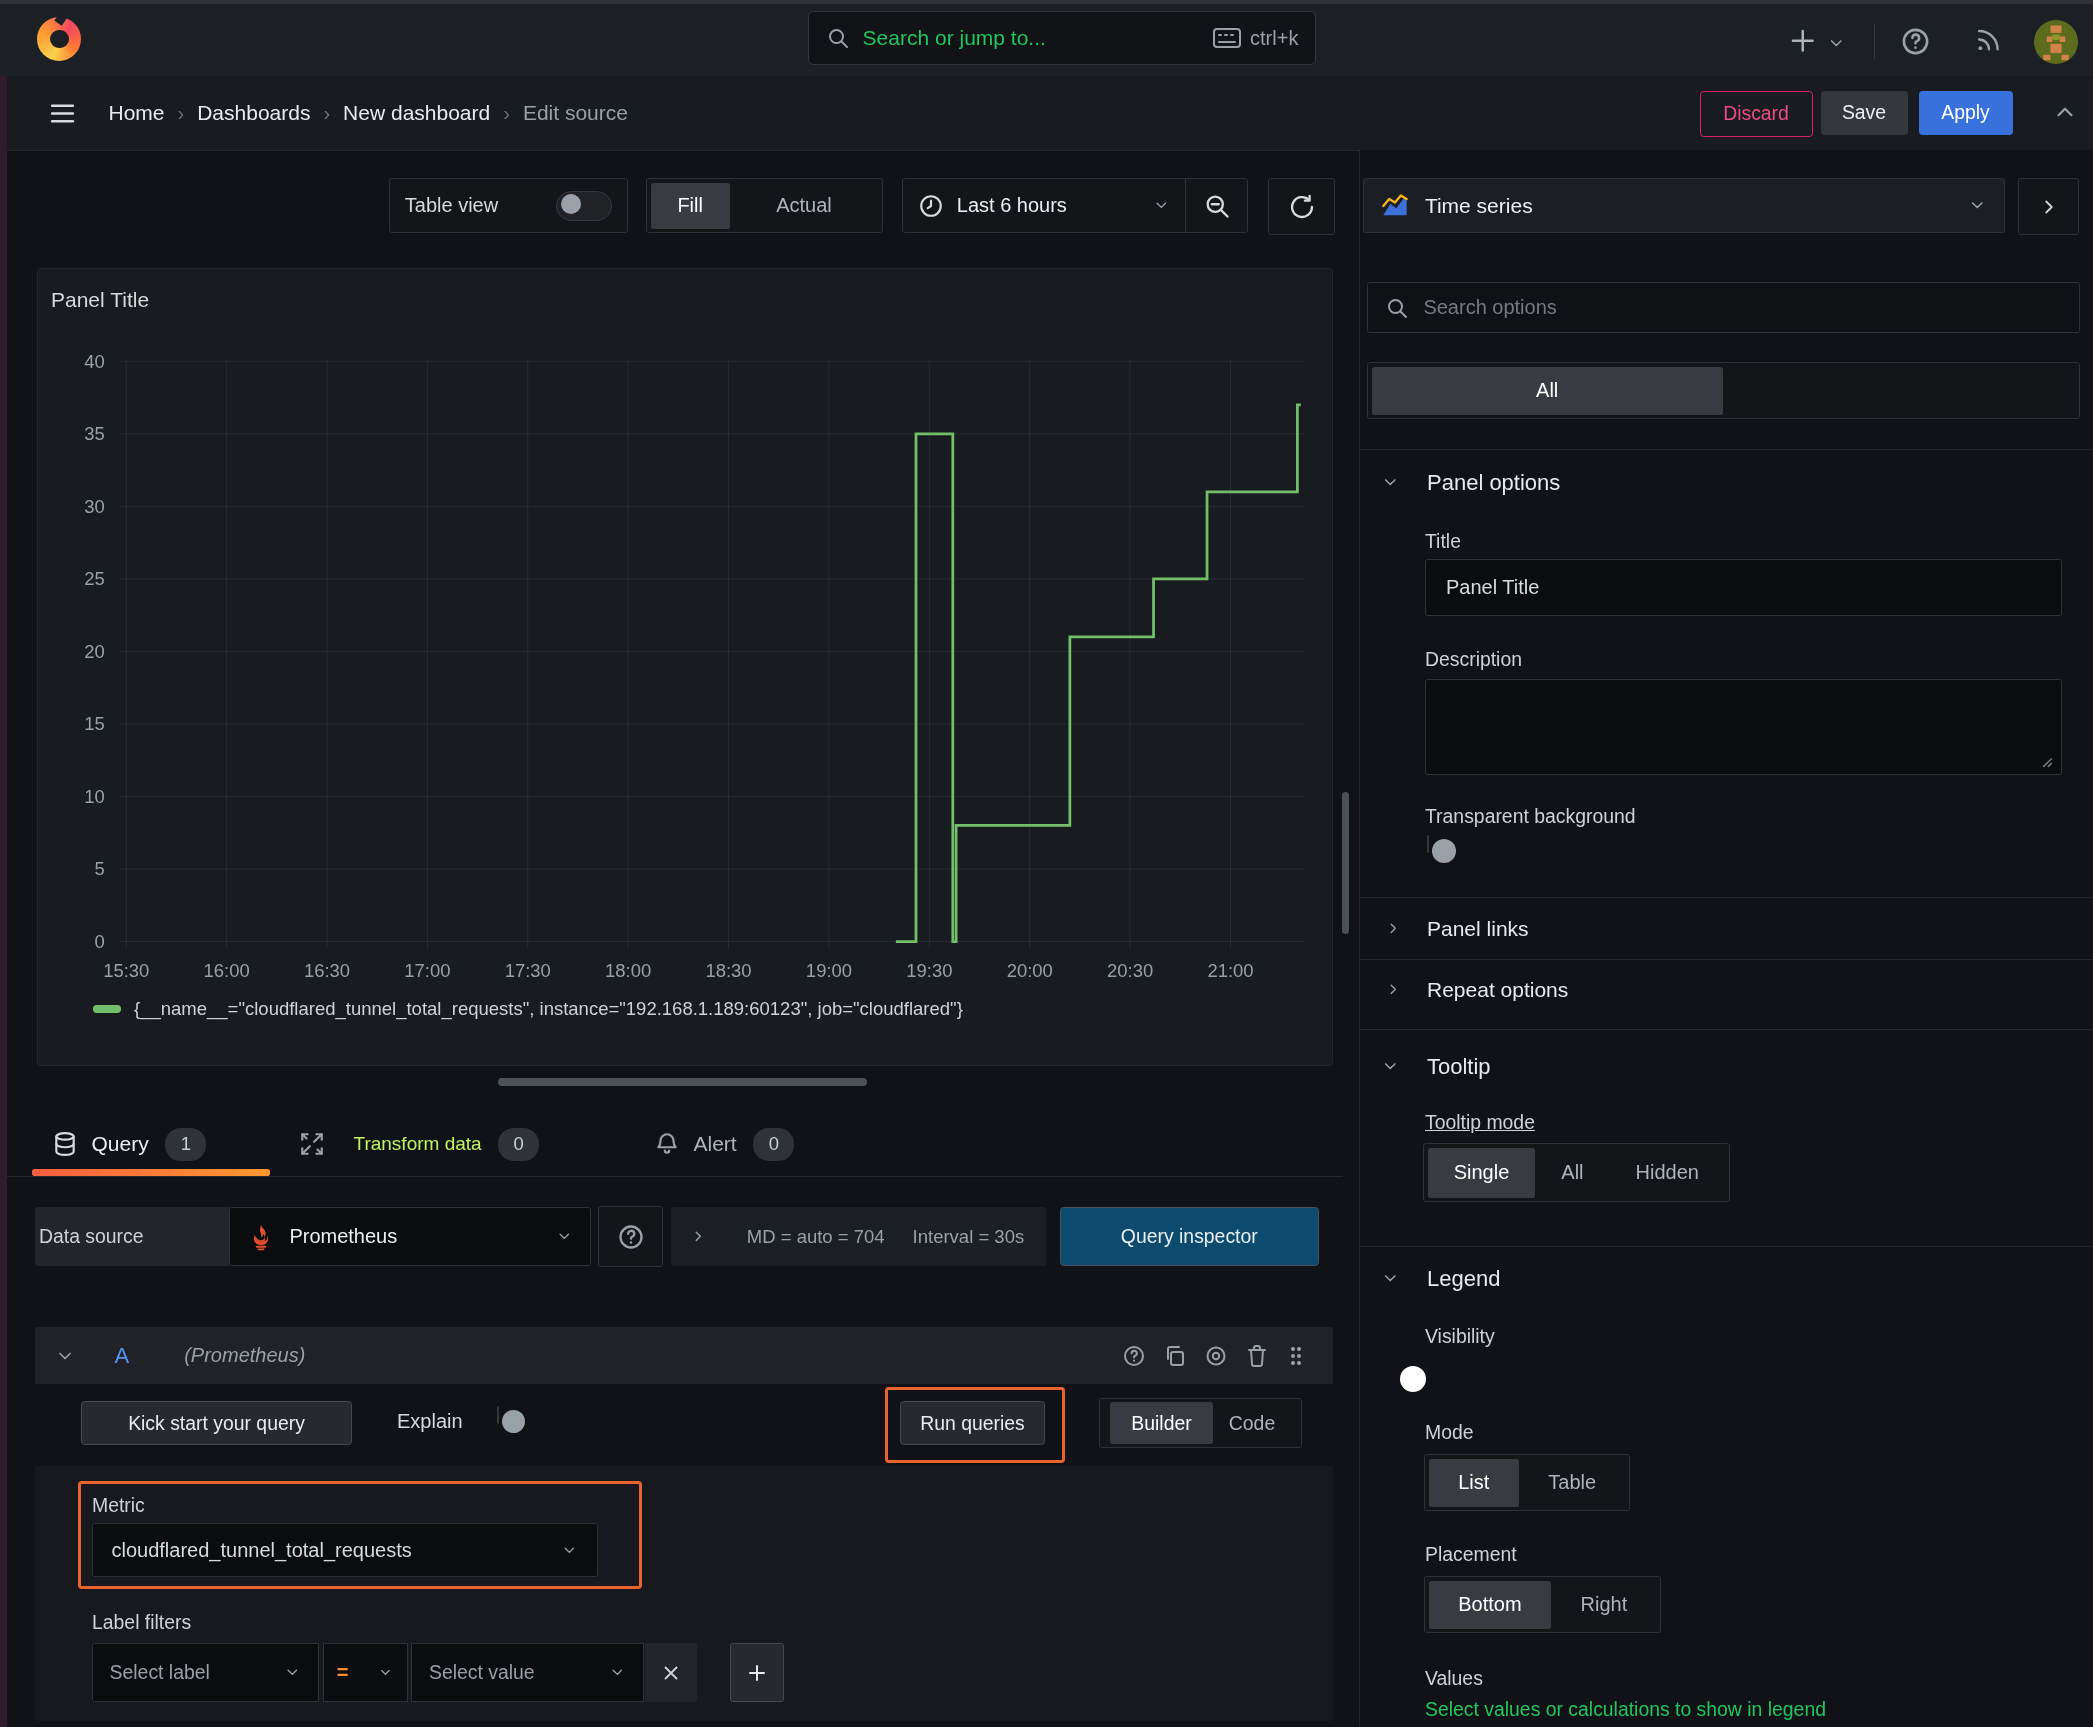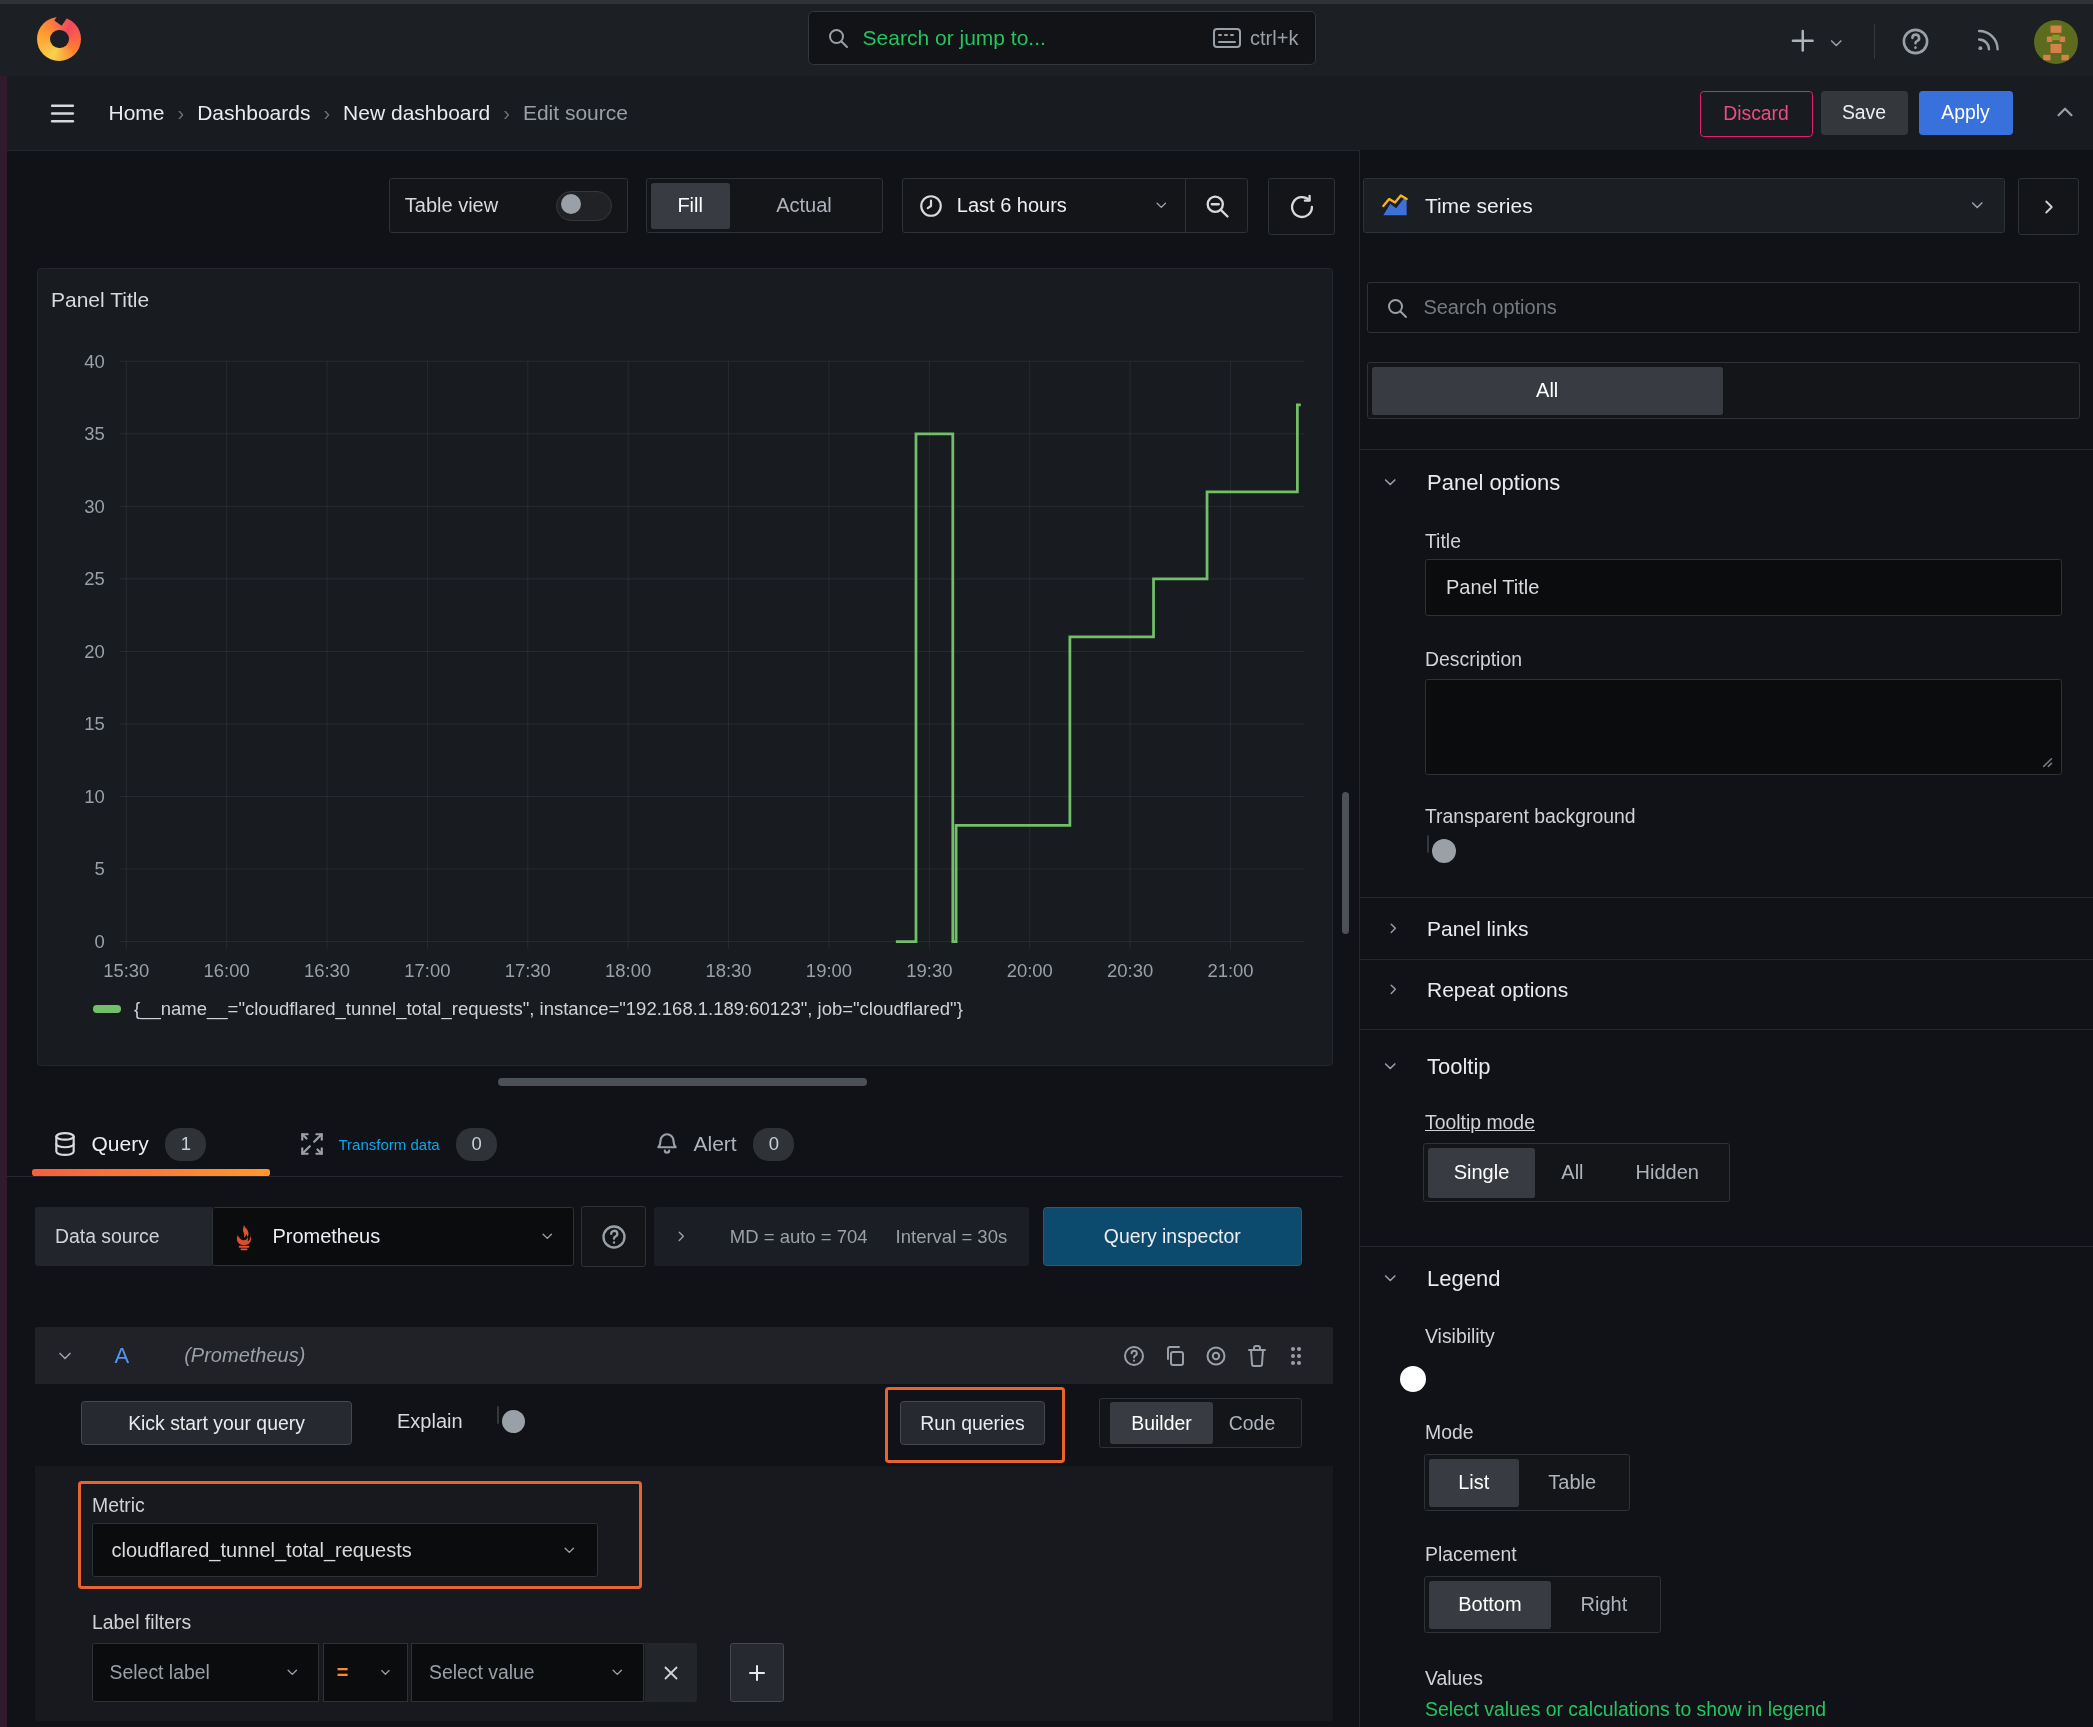--- a/index.html
+++ b/index.html
@@ -283,40 +283,40 @@
             <polyline points="16,3 21,3 21,8"></polyline>
             <line x1="21" y1="3" x2="14" y2="10"></line>
             <polyline points="8,21 3,21 3,16"></polyline>
             <line x1="3" y1="21" x2="10" y2="14"></line>
             <polyline points="3,8 3,3 8,3"></polyline>
             <line x1="3" y1="3" x2="7" y2="7"></line>
             <polyline points="21,16 21,21 16,21"></polyline>
             <line x1="21" y1="21" x2="17" y2="17"></line>
           </svg>
       </span>
-      <span style="margin-left:13px;font-size:15px;color:#0ea5e9;">Transform data</span>
+      <span style="margin-left:28px;font-size:19px;color:#bef264;">Transform data</span>
       <span class="badge" style="margin-left:16.6px;">0</span>
     </div>
 
     <div class="abs row" style="left:646px;top:7.4px;height:44px;cursor:pointer;">
       <span class="ic" style="width:28px;height:28px;">
         <svg viewBox="0 0 24 24" width="26" height="26">
             <path d="M6 9a6 6 0 1 1 12 0c0 4 1.5 5.5 2 6H4c.5-.5 2-2 2-6z"></path>
             <path d="M10 18a2 2 0 0 0 4 0"></path>
           </svg>
       </span>
       <span style="margin-left:13px;font-size:21px;color:#aeb4bc;">Alert</span>
       <span class="badge" style="margin-left:16.6px;">0</span>
     </div>
   </div>
 
   
   
   <div class="abs row" style="left:35px;top:1207px;height:59px;">
-    <span class="chip" style="width:177px;height:59px;padding-left:20px;box-sizing:border-box;">Data source</span>
+    <span class="chip" style="width:194px;height:59px;padding-left:4px;box-sizing:border-box;">Data source</span>
     <div class="row input-like" style="width:362px;height:59px;padding:0 16.6px;box-sizing:border-box;cursor:pointer;">
       <span class="ic" style="width:28px;height:28px;">
         <svg viewBox="0 0 24 24" width="28" height="28">
             <g fill="#e6522c" stroke="none">
               <path d="M12 1.5c.6 2.8 3.9 4 3.9 7.6 0 2-1.3 3.4-1.3 3.4s.5-1.5-.4-3c-.6 2.2-2.2 3-2.2 3s.7-2.1-.3-4.2c-.9-1.9-.6-3.3.3-6.8z"></path>
               <path d="M6.5 10.5c-.4 1.1-.6 2-.6 3 0 3.3 2.7 5.5 6.1 5.5s6.1-2.2 6.1-5.5c0-1-.2-1.9-.6-3 .4 2.9-1.5 5-2.4 5 .4-1 .5-2.6.3-3.5-.6 1.9-2 2.8-3.4 2.8-2.9 0-4.1-2.4-5.5-4.3z" opacity="0.95"></path>
               <rect x="7.5" y="19.6" width="9" height="1.6" rx="0.8"></rect>
               <rect x="9" y="21.8" width="6" height="1.6" rx="0.8"></rect>
             </g>
           </svg>

